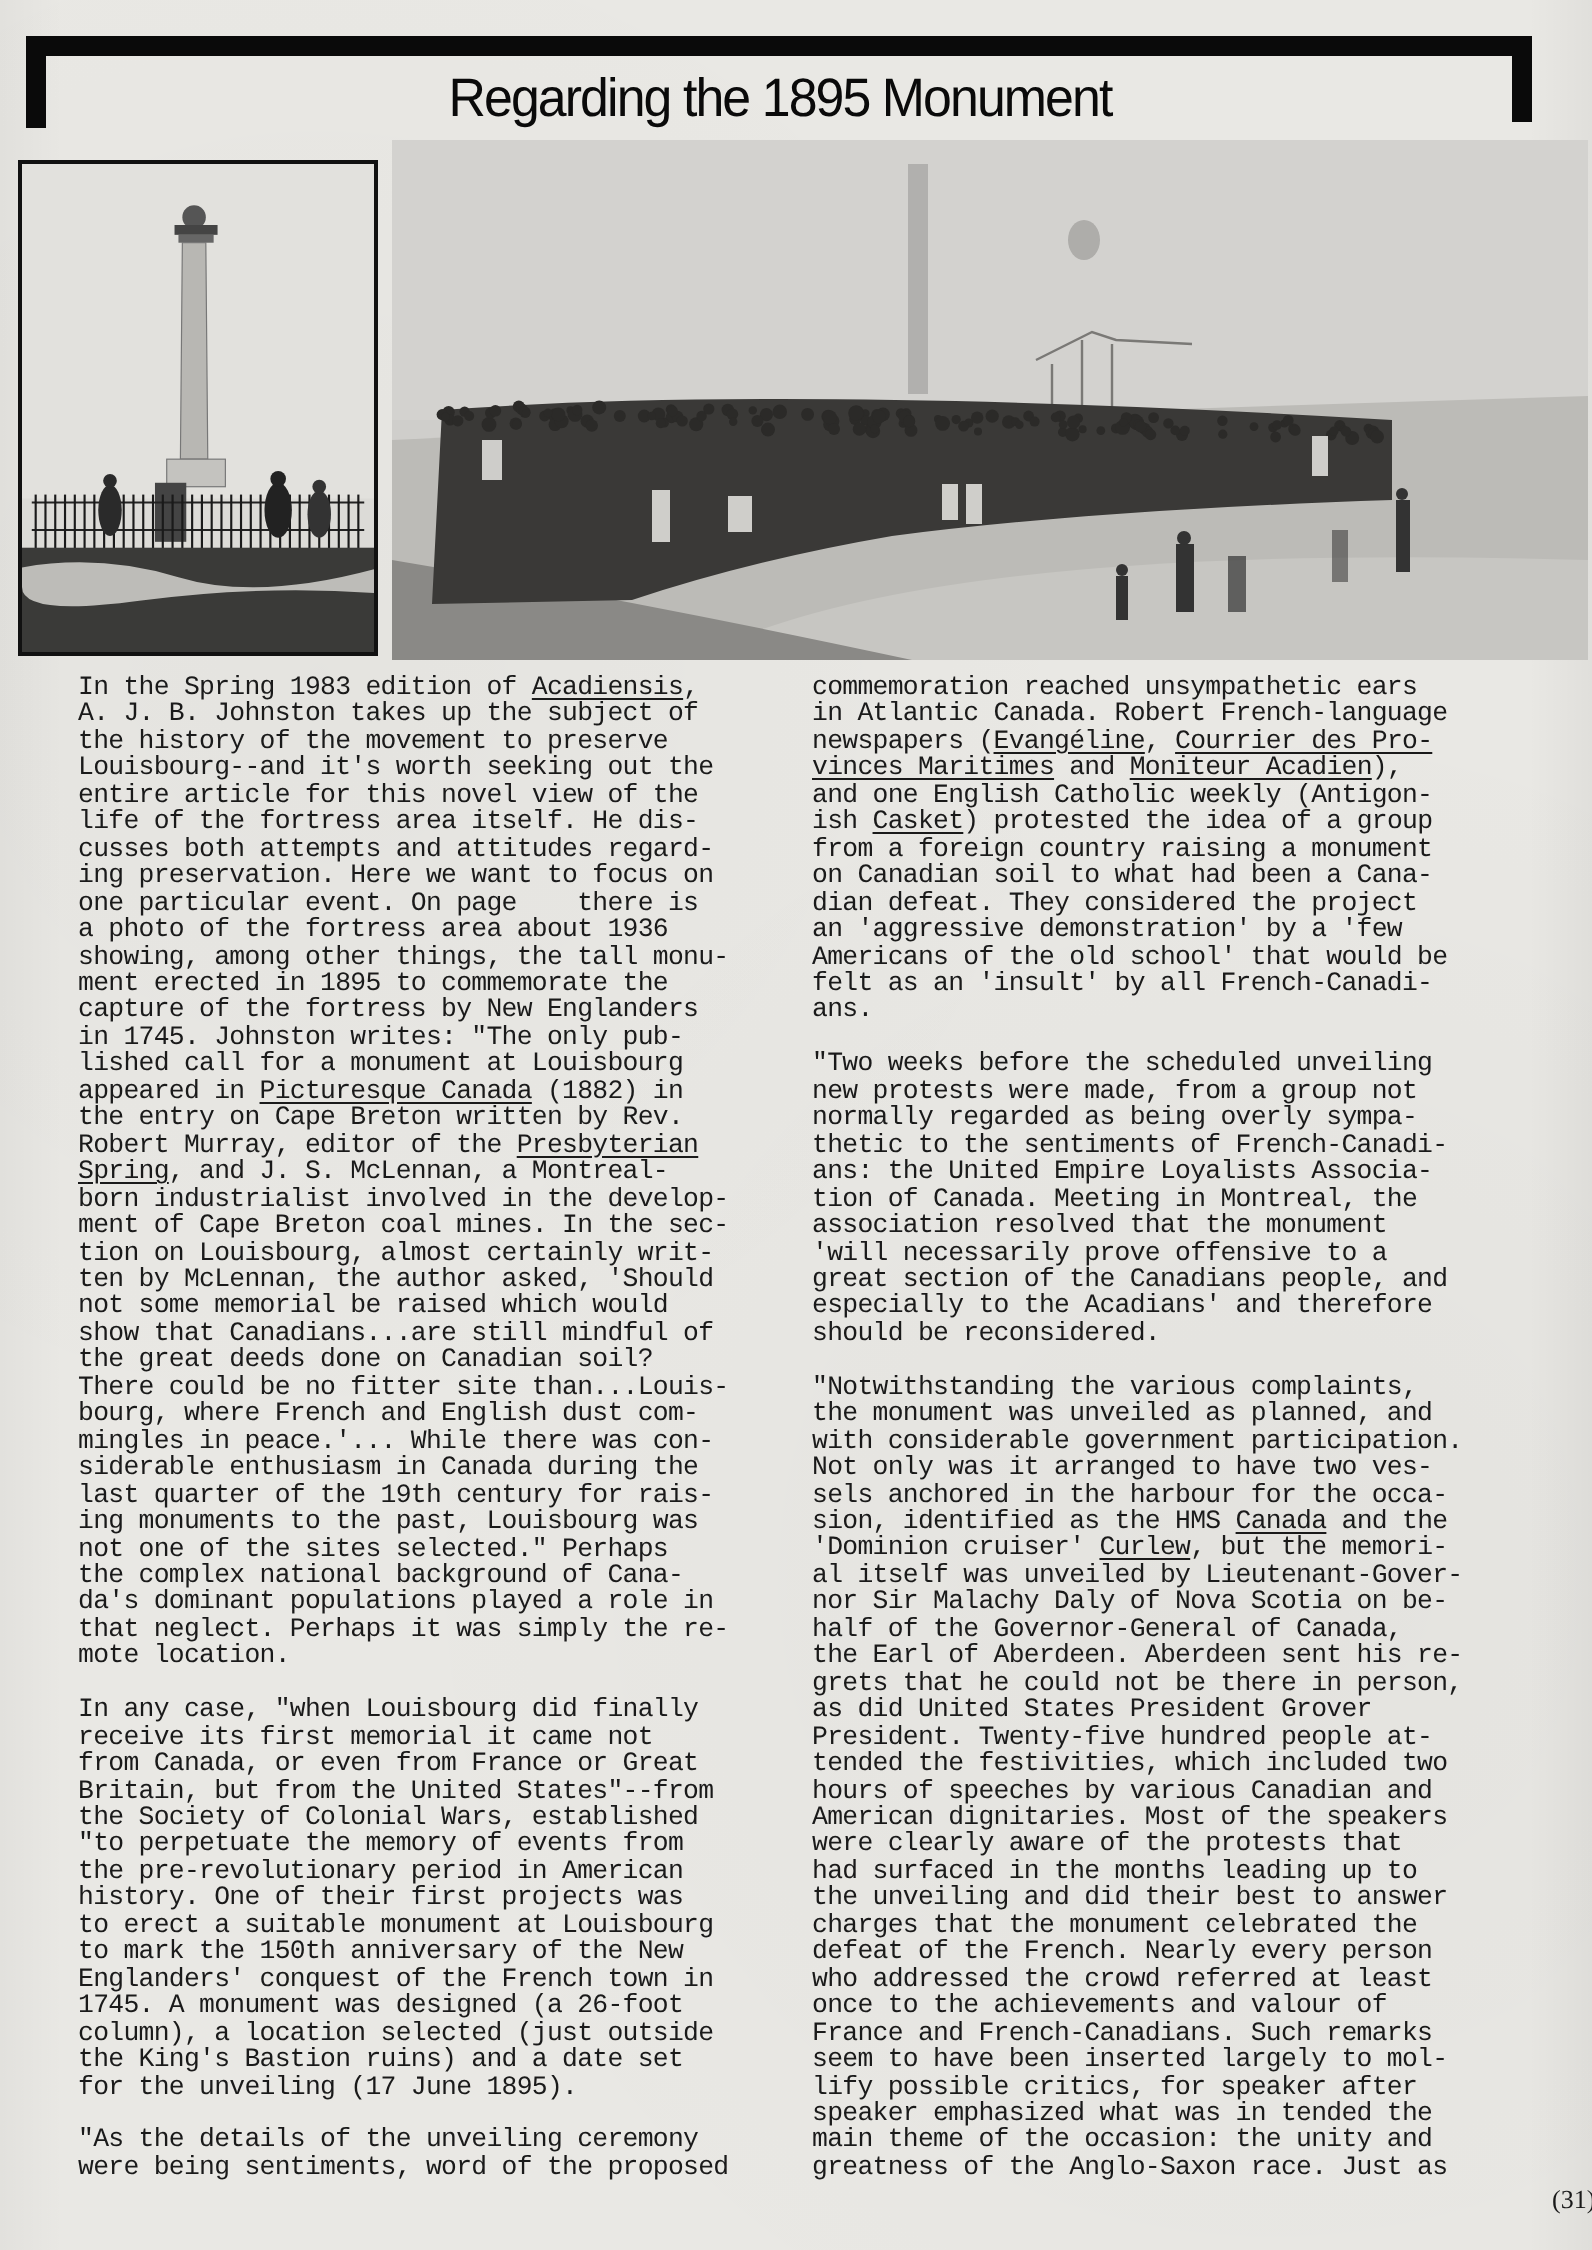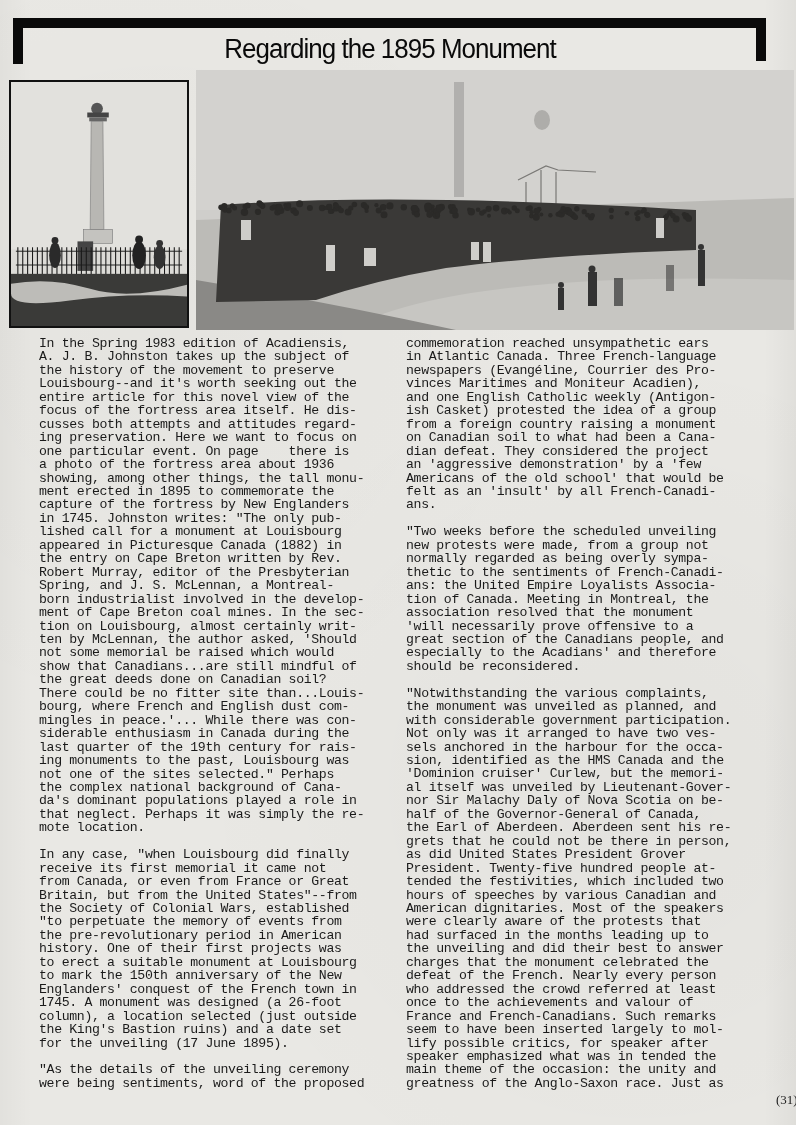--- a/index.html
+++ b/index.html
@@ -41,21 +41,21 @@
   
   .col {
     position: absolute; top: 337px;
     font-size: 13.2px; line-height: 13.45px; letter-spacing: -0.35px;
     white-space: pre;
   }
   .col-left { left: 39px; width: 350px; }
   .col-right { left: 406px; width: 380px; }
   .col p { margin: 0; }
   .col p + p { margin-top: 13.45px; }
-  .u { text-underline-offset: 2px; }
+  .u { text-decoration: underline; text-underline-offset: 2px; }
   .page-number {
     position: absolute; left: 776px; top: 1092px; font-size: 13px;
     font-family: Liberation Serif, serif;
   }
 </style>
 </head>
 <body>
 
 <div class="page-noise"></div>
 
@@ -309,21 +309,21 @@
       <rect x="470" y="195" width="8" height="26" opacity="0.55"></rect>
     </g>
   </svg>
 </div>
 
 <div class="col col-left"><p><span>In the Spring 1983 edition of </span><span class="u">Acadiensis</span><span>,</span>
 <span>A. J. B. Johnston takes up the subject of</span>
 <span>the history of the movement to preserve</span>
 <span>Louisbourg--and it's worth seeking out the</span>
 <span>entire article for this novel view of the</span>
-<span>focus of the fortress area itself. He dis-</span>
+<span>life of the fortress area itself. He dis-</span>
 <span>cusses both attempts and attitudes regard-</span>
 <span>ing preservation. Here we want to focus on</span>
 <span>one particular event. On page    there is</span>
 <span>a photo of the fortress area about 1936</span>
 <span>showing, among other things, the tall monu-</span>
 <span>ment erected in 1895 to commemorate the</span>
 <span>capture of the fortress by New Englanders</span>
 <span>in 1745. Johnston writes: "The only pub-</span>
 <span>lished call for a monument at Louisbourg</span>
 <span>appeared in </span><span class="u">Picturesque Canada</span><span> (1882) in</span>
@@ -357,21 +357,21 @@
 <span>history. One of their first projects was</span>
 <span>to erect a suitable monument at Louisbourg</span>
 <span>to mark the 150th anniversary of the New</span>
 <span>Englanders' conquest of the French town in</span>
 <span>1745. A monument was designed (a 26-foot</span>
 <span>column), a location selected (just outside</span>
 <span>the King's Bastion ruins) and a date set</span>
 <span>for the unveiling (17 June 1895).</span></p><p><span>"As the details of the unveiling ceremony</span>
 <span>were being sentiments, word of the proposed</span></p></div>
 <div class="col col-right"><p><span>commemoration reached unsympathetic ears</span>
-<span>in Atlantic Canada. Three French-language</span>
+<span>in Atlantic Canada. Robert French-language</span>
 <span>newspapers (</span><span class="u">Evangéline</span><span>, </span><span class="u">Courrier des Pro-</span>
 <span class="u">vinces Maritimes</span><span> and </span><span class="u">Moniteur Acadien</span><span>),</span>
 <span>and one English Catholic weekly (Antigon-</span>
 <span>ish </span><span class="u">Casket</span><span>) protested the idea of a group</span>
 <span>from a foreign country raising a monument</span>
 <span>on Canadian soil to what had been a Cana-</span>
 <span>dian defeat. They considered the project</span>
 <span>an 'aggressive demonstration' by a 'few</span>
 <span>Americans of the old school' that would be</span>
 <span>felt as an 'insult' by all French-Canadi-</span>

